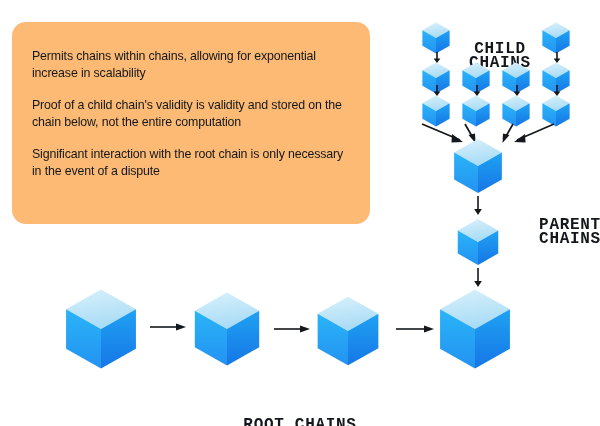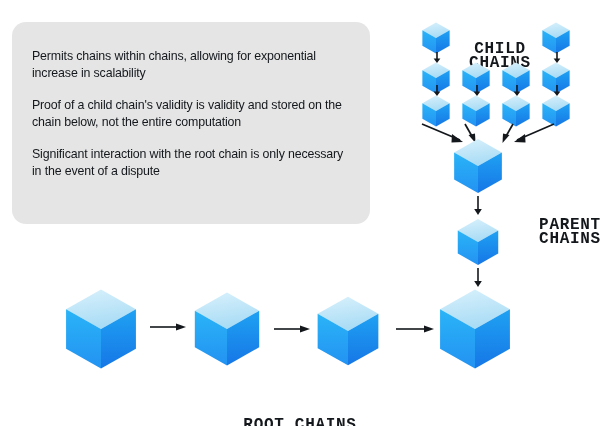--- a/index.html
+++ b/index.html
@@ -20,21 +20,21 @@
     background: #ffffff;
   }
 
   
   #info-panel {
     position: absolute;
     left: 12px;
     top: 22px;
     width: 358px;
     height: 202px;
-    background: #e5e5e5;
+    background: #fdba74;
     border-radius: 14px;
   }
   #info-text {
     position: absolute;
     left: 20px;
     top: 26px;
     width: 320px;
   }
   .info-para {
     font-family: "Liberation Sans", sans-serif;

